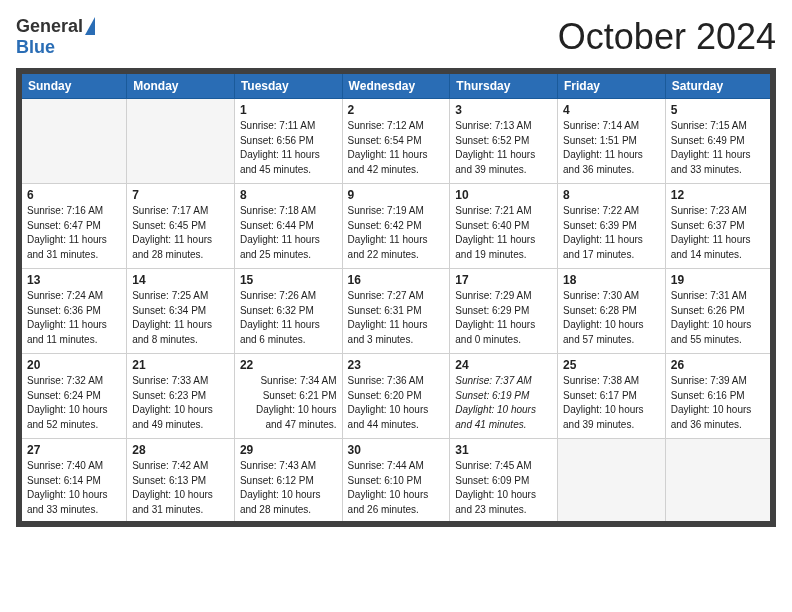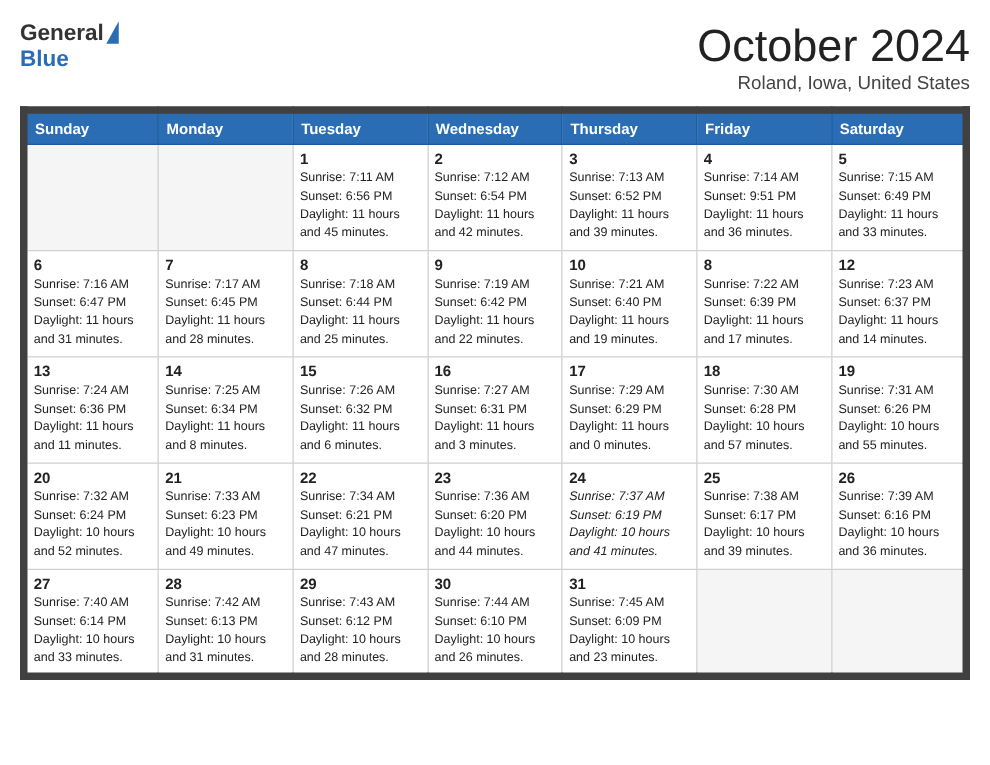--- a/index.html
+++ b/index.html
@@ -110,21 +110,20 @@
   <div class="header">
     <div class="logo">
       <div class="logo-text">
         <span class="logo-general">General</span>
         <div class="logo-triangle"></div>
       </div>
       <span class="logo-blue">Blue</span>
     </div>
     <div class="header-right">
       <div class="month-title">October 2024</div>
-      <div class="location">Roland, Iowa, United States</div>
     </div>
   </div>
 
   <table class="calendar">
     <thead>
       <tr>
       <th>Sunday</th>
           <th>Monday</th>
           <th>Tuesday</th>
           <th>Wednesday</th>
@@ -151,21 +150,21 @@
           </td>
           <td>
             <span class="day-num">3</span>
             <div class="day-info" style="white-space: pre-line;">Sunrise: 7:13 AM
 Sunset: 6:52 PM
 Daylight: 11 hours and 39 minutes.</div>
           </td>
           <td>
             <span class="day-num">4</span>
             <div class="day-info" style="white-space: pre-line;">Sunrise: 7:14 AM
-Sunset: 9:51 PM
+Sunset: 1:51 PM
 Daylight: 11 hours and 36 minutes.</div>
           </td>
           <td>
             <span class="day-num">5</span>
             <div class="day-info" style="white-space: pre-line;">Sunrise: 7:15 AM
 Sunset: 6:49 PM
 Daylight: 11 hours and 33 minutes.</div>
           </td>
         </tr>
         <tr class="week-row">
@@ -264,21 +263,21 @@
 Daylight: 10 hours and 52 minutes.</div>
           </td>
           <td>
             <span class="day-num">21</span>
             <div class="day-info" style="white-space: pre-line;">Sunrise: 7:33 AM
 Sunset: 6:23 PM
 Daylight: 10 hours and 49 minutes.</div>
           </td>
           <td>
             <span class="day-num">22</span>
-            <div class="day-info" style="white-space: pre-line;">Sunrise: 7:34 AM
+            <div class="day-info" style="white-space: pre-line; text-align: right;">Sunrise: 7:34 AM
 Sunset: 6:21 PM
 Daylight: 10 hours and 47 minutes.</div>
           </td>
           <td>
             <span class="day-num">23</span>
             <div class="day-info" style="white-space: pre-line;">Sunrise: 7:36 AM
 Sunset: 6:20 PM
 Daylight: 10 hours and 44 minutes.</div>
           </td>
           <td>

